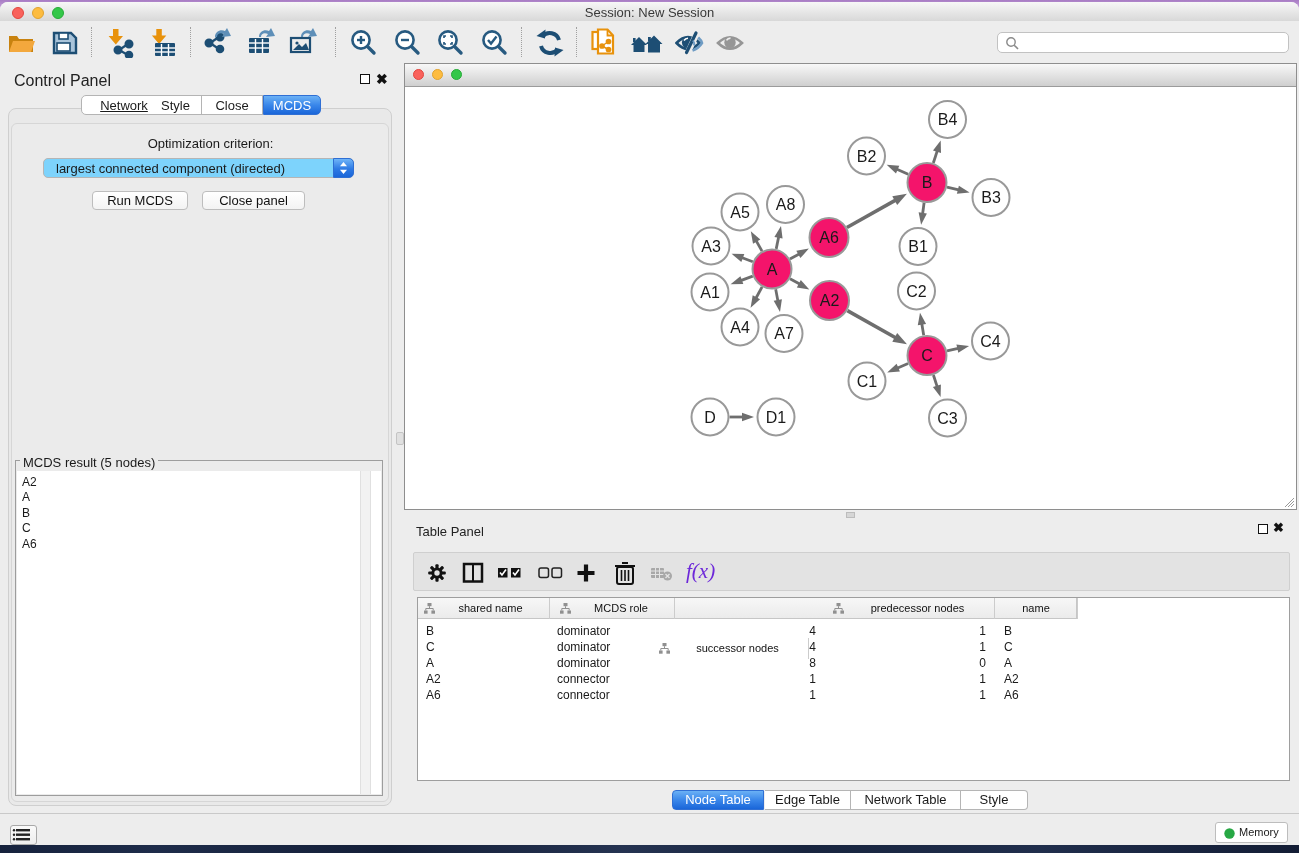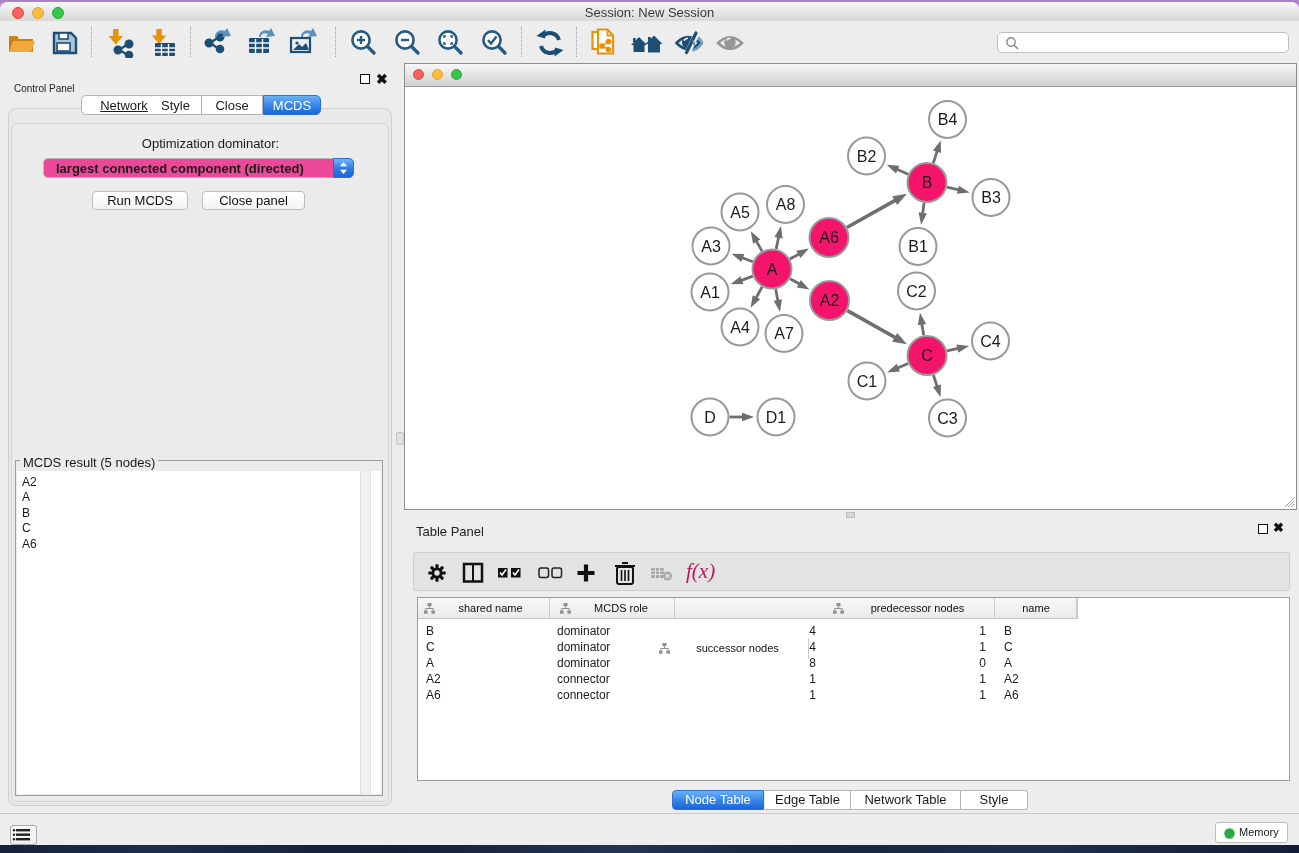--- a/index.html
+++ b/index.html
@@ -8,29 +8,29 @@
 #deskBot{left:0;top:845px;width:1299px;height:8px;background:linear-gradient(90deg,#16223c,#1e2c4a 12%,#141f38 30%,#253351 48%,#18253f 62%,#202e4c 80%,#131d35);}
 #win{left:0;top:2px;width:1299px;height:844px;background:#ededed;border-radius:8px 8px 0 0;}
 #titlebar{left:0;top:2px;width:1299px;height:20px;background:linear-gradient(#f7f7f7,#d8d8d8);border-bottom:1px solid #a5a5a5;border-radius:8px 8px 0 0;}
 .tl{position:absolute;width:12px;height:12px;border-radius:50%;top:5px;}
 #title{left:0;top:3px;width:1299px;text-align:center;color:#393939;font-size:13px;}
 #toolbar{left:0;top:21px;width:1299px;height:41px;background:#ededed;}
 .sep{position:absolute;top:6px;height:30px;border-left:1px dotted #a0a0a0;}
 .ticon{position:absolute;top:7px;}
 #searchbox{left:997px;top:11px;width:292px;height:21px;background:#fff;border:1px solid #c2c2c2;border-radius:5px;}
 
-#cpTitle{left:14px;top:83px;width:200px;font-size:10px;color:#222;}
+#cpTitle{left:14px;top:72px;width:200px;font-size:16px;color:#222;}
 .winbtns{position:absolute;font-size:12px;color:#111;}
 #cpPane{left:8px;top:108px;width:384px;height:698px;background:#e9e9e9;border:1px solid #cfcfcf;border-radius:8px;}
 #cpInner{left:11px;top:123px;width:378px;height:679px;background:#ebebeb;border:1px solid #d6d6d6;border-radius:6px;}
 #tabbar{left:77px;top:95px;width:244px;height:20px;}
 .tab{position:absolute;top:0;height:20px;background:#fff;border:1px solid #b4b4b4;text-align:center;font-size:13px;line-height:19px;color:#1a1a1a;}
 .tabsel{background:linear-gradient(#6bb1f5,#3a87ea 50%,#1a66d9);color:#fff;border:1px solid #2f6fd4;}
 #optlab{left:55px;top:136px;width:311px;text-align:center;font-size:13px;}
-#dropdown{left:43px;top:158px;width:311px;height:20px;background:#ec4899;border:1px solid #b5b5b5;border-radius:5px;font-weight:bold;}
+#dropdown{left:43px;top:158px;width:311px;height:20px;background:#7dd3fc;border:1px solid #b5b5b5;border-radius:5px;}
 #ddtext{left:12px;top:2px;width:270px;font-size:13px;}
 #ddbtn{left:289px;top:-1px;width:21px;height:20px;background:linear-gradient(#6fb4f8,#2e7ae4 55%,#1a66d9);border-radius:0 5px 5px 0;border:1px solid #2f6fd4;}
 .btn{position:absolute;height:19px;background:linear-gradient(#ffffff,#f3f3f3);border:1px solid #bdbdbd;border-radius:4px;text-align:center;font-size:13px;line-height:18px;color:#111;}
 #fieldset{left:15px;top:460px;width:368px;height:336px;border:1px solid #9d9d9d;}
 #fslabel{left:20px;top:455px;background:#ebebeb;padding:0 3px;font-size:13px;}
 #mcdslist{left:17px;top:471px;width:364px;height:323px;background:#fff;}
 #mcdstrack{left:343px;top:0px;width:11px;height:323px;background:#f2f2f2;border-left:1px solid #e0e0e0;border-right:1px solid #e0e0e0;}
 .li{position:absolute;left:5px;font-size:12px;}
 
 #netframe{left:404px;top:63px;width:893px;height:447px;background:#fff;border:1px solid #8e8e8e;}
@@ -198,21 +198,21 @@
 <div class="winbtns" style="left:360px;top:74px;width:10px;height:10px;border:1.5px solid #111;background:#fff;"></div>
 <div class="winbtns" style="left:376px;top:71px;font-size:14px;font-weight:bold;">✖</div>
 <div class="abs" id="cpPane"></div>
 <div class="abs" id="cpInner"></div>
 <div class="abs" id="tabbar">
 <div class="tab" style="left:4px;width:86px;border-radius:5px 0 0 5px;text-decoration:underline;">Network</div>
 <div class="tab" style="left:73px;width:52px;border-left:none;">Style</div>
 <div class="tab" style="left:125px;width:61px;border-left:none;">Close</div>
 <div class="tab tabsel" style="left:186px;width:58px;border-radius:0 5px 5px 0;">MCDS</div>
 </div>
-<div class="abs" id="optlab">Optimization dominator:</div>
+<div class="abs" id="optlab">Optimization criterion:</div>
 <div class="abs" id="dropdown">
 <div class="abs" id="ddtext">largest connected component (directed)</div>
 <div class="abs" id="ddbtn"><svg width="19" height="18" viewBox="0 0 19 18">
         <path d="M9.5 3 L13 7.3 L6 7.3 Z" fill="#fff"></path>
         <path d="M9.5 15 L13 10.7 L6 10.7 Z" fill="#fff"></path>
       </svg></div>
 </div>
 <div class="btn" style="left:92px;top:191px;width:96px;">Run MCDS</div>
 <div class="btn" style="left:202px;top:191px;width:103px;">Close panel</div>
 <div class="abs" id="fieldset"></div>
@@ -372,21 +372,21 @@
       </g>
       <g stroke="#e3e3e3" stroke-width="1">
         <line x1="2" y1="11" x2="15" y2="11"></line>
         <line x1="2" y1="14.5" x2="15" y2="14.5"></line>
         <line x1="6.5" y1="8" x2="6.5" y2="18"></line>
         <line x1="10.5" y1="8" x2="10.5" y2="18"></line>
       </g>
       <circle cx="18.5" cy="16" r="4.5" fill="#a8a8a8"></circle>
       <path d="M16.5 14 L20.5 18 M20.5 14 L16.5 18" stroke="#e3e3e3" stroke-width="1.4"></path>
     </svg>
-    <div style="position:absolute;left:272px;top:6px;font-family:'Liberation Serif',serif;font-style:italic;font-size:21px;color:#be185d;">f(x)</div>
+    <div style="position:absolute;left:272px;top:6px;font-family:'Liberation Serif',serif;font-style:italic;font-size:21px;color:#6d28d9;">f(x)</div>
   </div>
 <div class="abs" id="tbl">
     <div class="abs" id="thead">
       <div class="th" style="left:0px;width:132px;padding-left:14px;"><svg class="treeicon" viewBox="0 0 11 11">
           <g fill="#909090">
             <rect x="3.5" y="0" width="4" height="3.2"></rect>
             <rect x="0" y="7.5" width="3.6" height="3.2"></rect>
             <rect x="7.4" y="7.5" width="3.6" height="3.2"></rect>
           </g>
           <path d="M5.5 3.2 V5.5 M1.8 7.5 V5.5 H9.2 V7.5" fill="none" stroke="#909090" stroke-width="1"></path>

